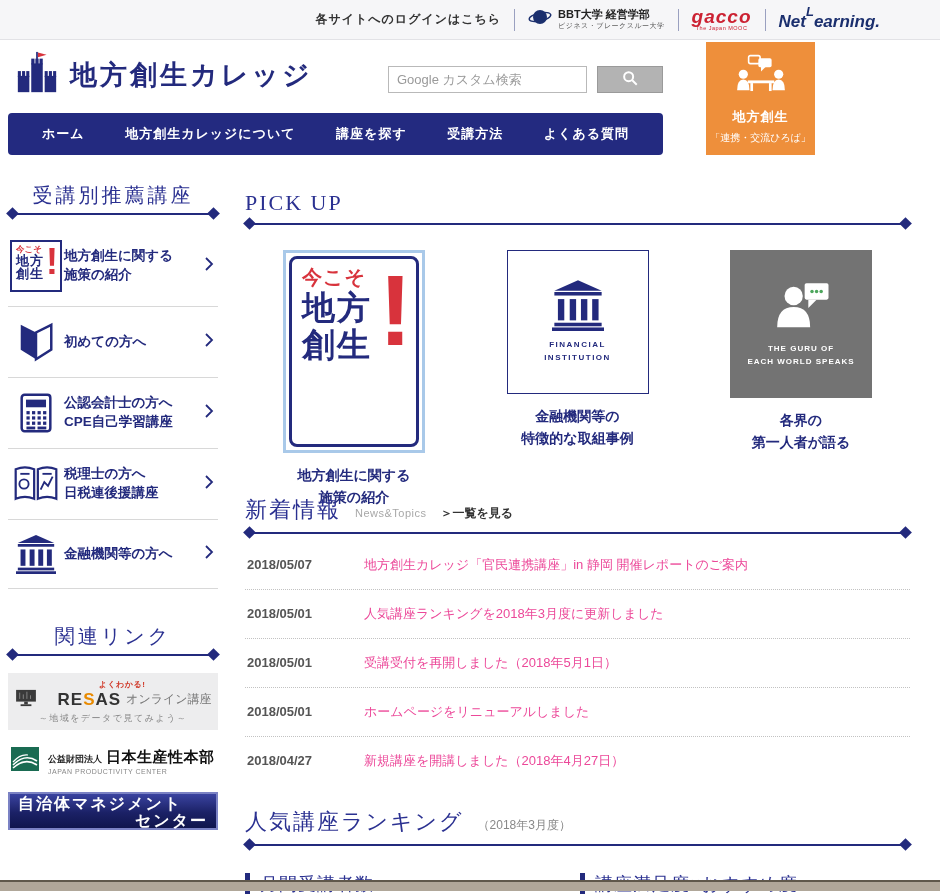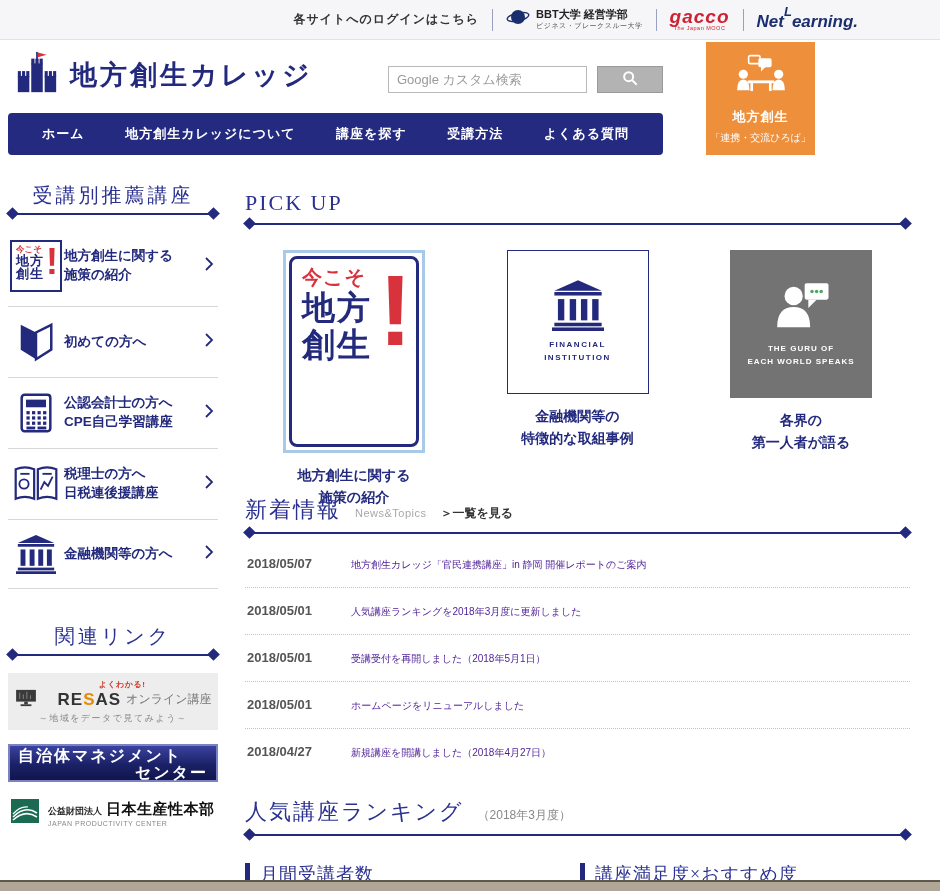--- a/index.html
+++ b/index.html
@@ -3,21 +3,21 @@
 <meta charset="utf-8">
 <style>
   * { margin:0; padding:0; box-sizing:border-box; }
   html,body { background:#fff; }
   body { font-family:"Liberation Sans","DejaVu Sans",sans-serif; }
   .page { position:relative; width:940px; height:894px; background:#fff; overflow:hidden; margin:0 auto; }
 
   
   .topbar { position:absolute; top:0; left:0; right:0; height:40px; background:#f6f6f8;
             border-bottom:1px solid #e2e2e6; display:flex; align-items:center;
-            justify-content:flex-end; padding-right:82px; gap:13px; }
+            justify-content:flex-end; padding-right:60px; gap:13px; }
   .topbar .login { font-size:12px; font-weight:bold; color:#333; letter-spacing:1px; }
   .vsep { width:1px; height:22px; background:#9aa0c0; }
   .bbt { display:flex; align-items:center; gap:6px; }
   .bbt-txt1 { font-size:11px; font-weight:bold; color:#222; line-height:1.2; }
   .bbt-txt2 { font-size:7px; color:#555; letter-spacing:.5px; }
   .gacco { text-align:center; line-height:1; }
   .gacco-main { font-size:19px; font-weight:900; color:#cc2233; font-style:italic; letter-spacing:1px; }
   .gacco-sub { font-size:5.5px; color:#cc2233; letter-spacing:.5px; }
   .netl { font-size:17px; font-weight:bold; font-style:italic; color:#1b2f6e; }
   .netl sup { font-size:13px; position:relative; top:-4px; }
@@ -118,21 +118,21 @@
   .guru-txt { font-size:8px; font-weight:bold; color:#fff; letter-spacing:1px;
               text-align:center; line-height:1.6; white-space:pre-line; }
   .card-caption { margin-top:12px; text-align:center; color:#232a7d; font-weight:800;
                   font-size:14px; line-height:1.55; white-space:pre-line; }
 
   .news { margin-top:42px; }
   .news-list { margin-top:4px; }
   .news-row { display:flex; align-items:baseline; padding:15px 2px; border-bottom:1px dotted #c2c2c2; cursor:pointer; }
   .news-row:last-child { border-bottom:none; }
   .news-date { width:104px; flex:none; font-size:13px; font-weight:bold; color:#555; }
-  .news-text { font-size:10px; color:#4c1d95; }
+  .news-text { font-size:13px; color:#ec4899;margin-left:13px; }
 
   .ranking { margin-top:22px; }
   .rank-cols { margin-top:24px; display:flex; }
   .rank-col { width:335px; flex:none; }
   .rank-col-h { font-family:"Liberation Serif","DejaVu Serif",serif; font-size:18px; color:#2b3191;
                 border-left:5px solid #232a7d; padding-left:10px; letter-spacing:1px; line-height:1.3; }
 
   
   .frame-bottom { position:absolute; left:0; right:0; top:880px; height:11px;
                   background:#b0a799; border-top:2px solid #5f584b; }
@@ -357,43 +357,43 @@
                 <rect x="10" y="14" width="4" height="3" fill="#3a3a3a"></rect>
                 <rect x="6" y="17" width="12" height="2" fill="#3a3a3a"></rect>
               </svg>
           </span>
           <span class="resas-name"><span>RE</span><span class="s-or">S</span><span>AS</span></span>
           <span class="resas-suffix">オンライン講座</span>
         </span>
         <span class="resas-sub">～地域をデータで見てみよう～</span>
       </div>
 
-      <div class="banner jichitai-banner">
-        <span>自治体マネジメント</span>
-        <span class="j2">センター</span>
-      </div>
-
       <div class="banner jpc-banner">
         <span>
           <svg width="30" height="30" viewBox="0 0 30 30">
               <rect x="1" y="3" width="28" height="24" fill="#1a6b52"></rect>
               <g stroke="#fff" fill="none" stroke-width="1.6">
                 <path d="M3,21 Q15,9 27,17"></path>
                 <path d="M3,24 Q15,13 27,21"></path>
               </g>
               <path d="M3,18 Q10,10 18,11" stroke="#fff" fill="none" stroke-width="1.2"></path>
             </svg>
         </span>
         <span class="jpc-text">
           <span class="jpc-row">
             <span class="jpc-prefix">公益財団法人</span>
             <span class="jpc-name">日本生産性本部</span>
           </span>
           <span class="jpc-sub" style="display:block">JAPAN PRODUCTIVITY CENTER</span>
         </span>
+      </div>
+
+      <div class="banner jichitai-banner">
+        <span>自治体マネジメント</span>
+        <span class="j2">センター</span>
       </div>
     </div>
   </div>
 
   <div class="main">
 
     <div class="pickup">
       <div class="sec-heading">PICK UP</div>
       <div class="dline">
           <span class="dia"></span>

